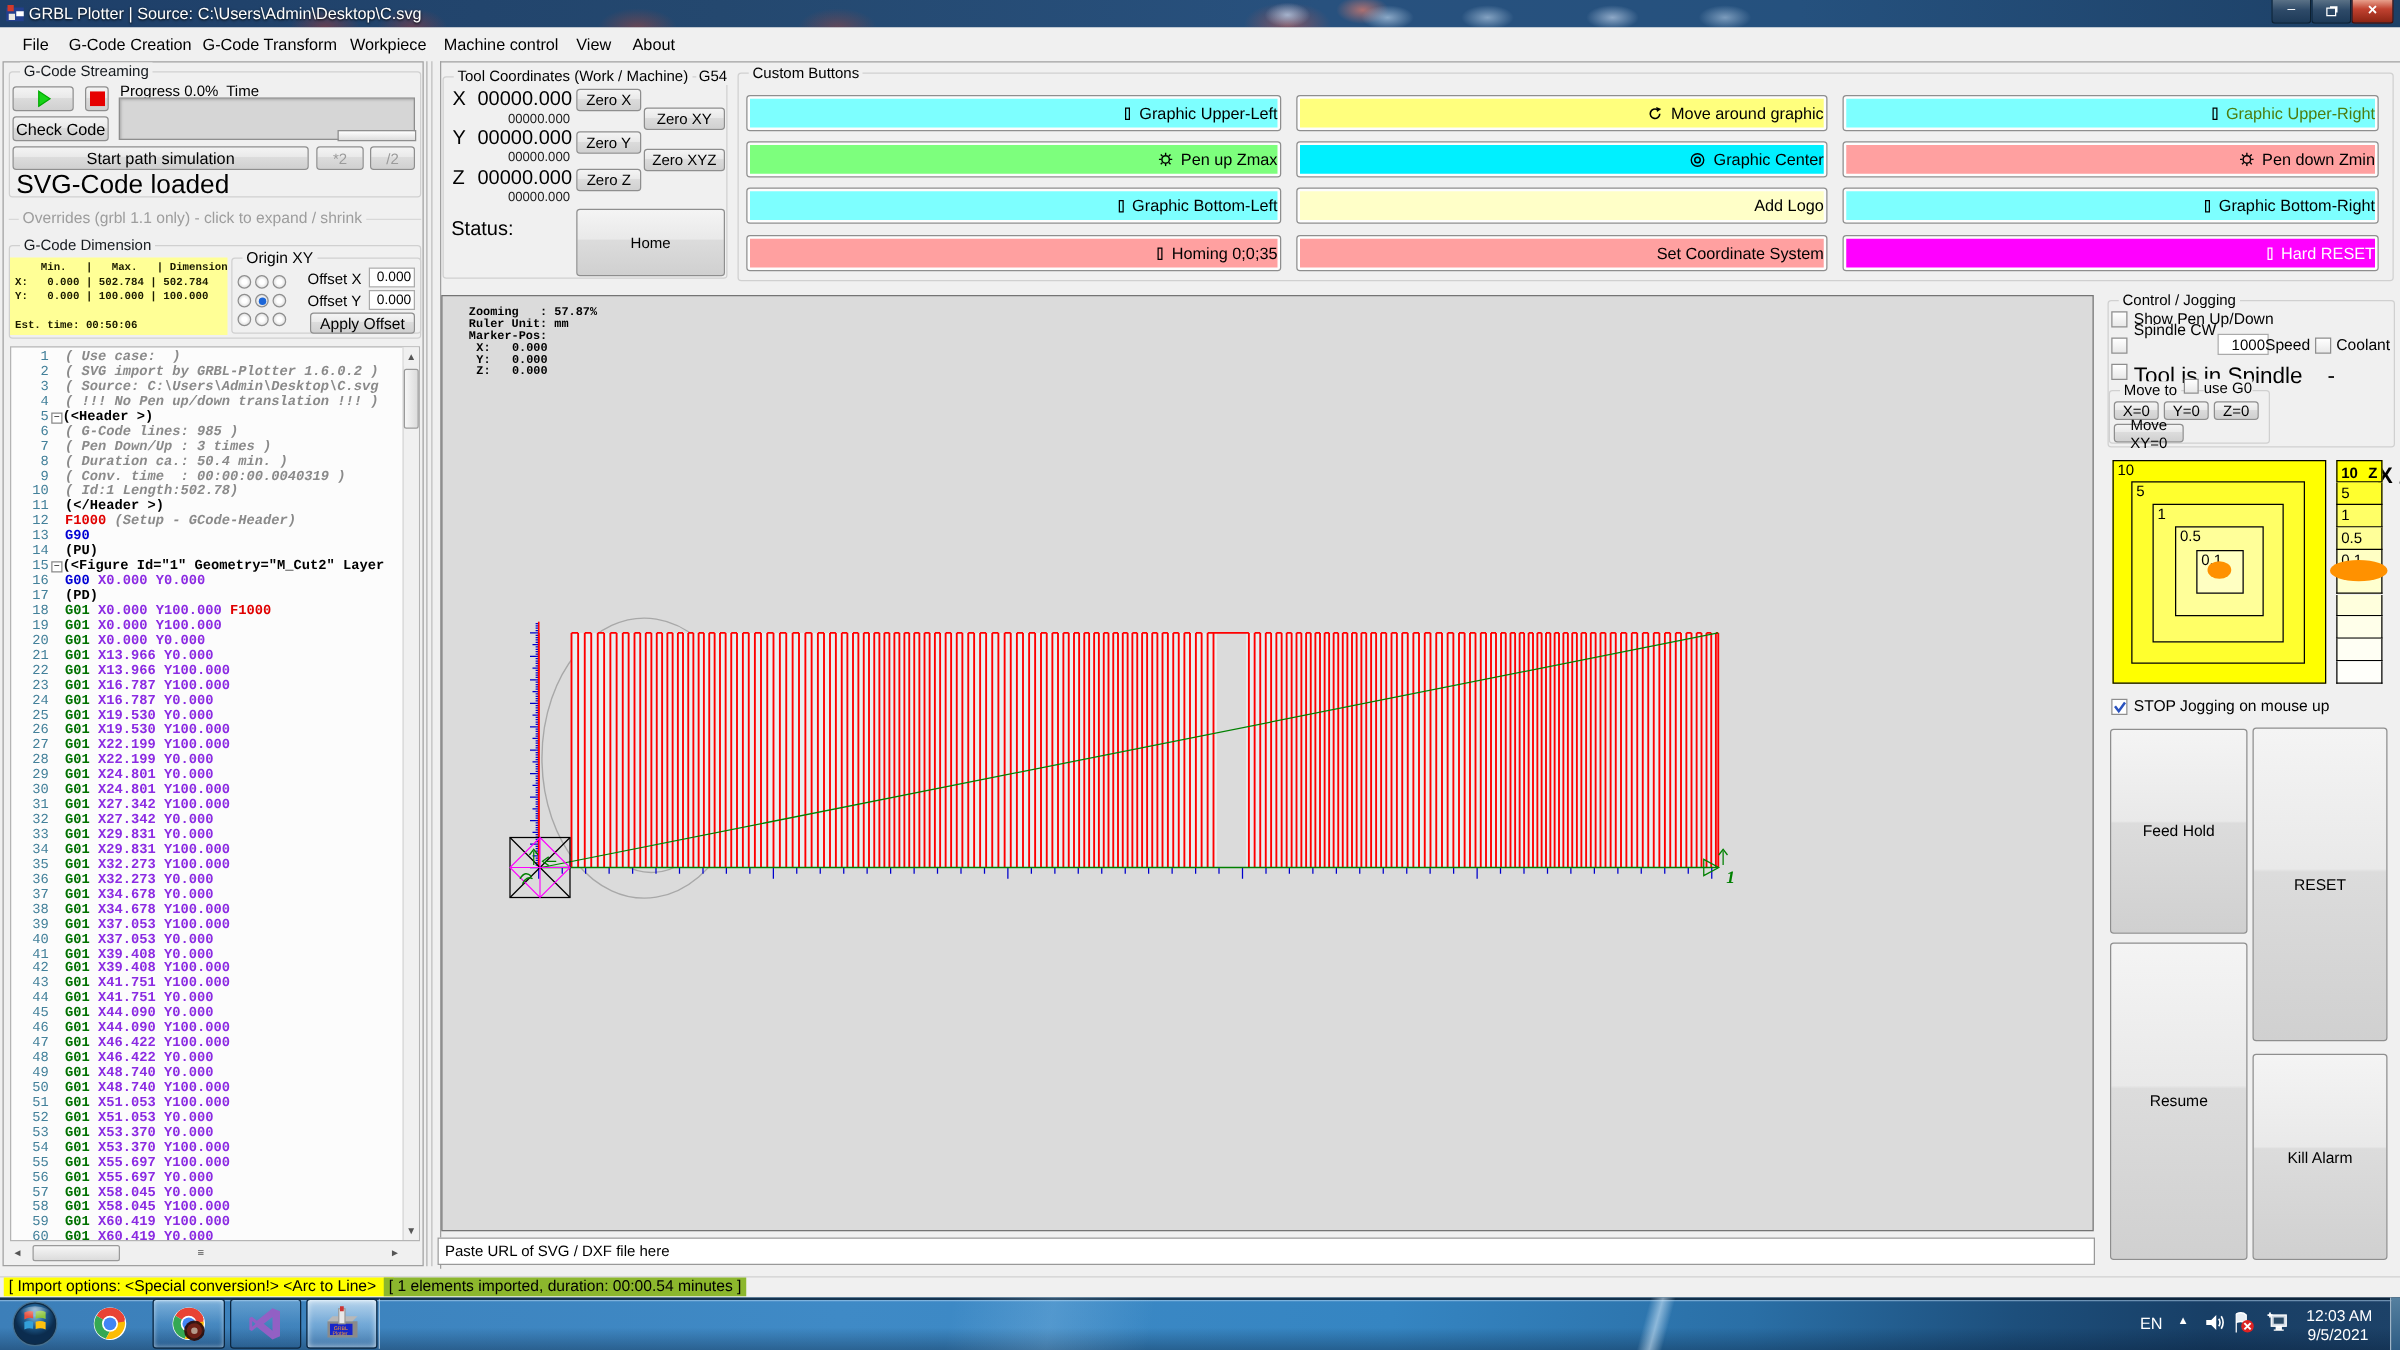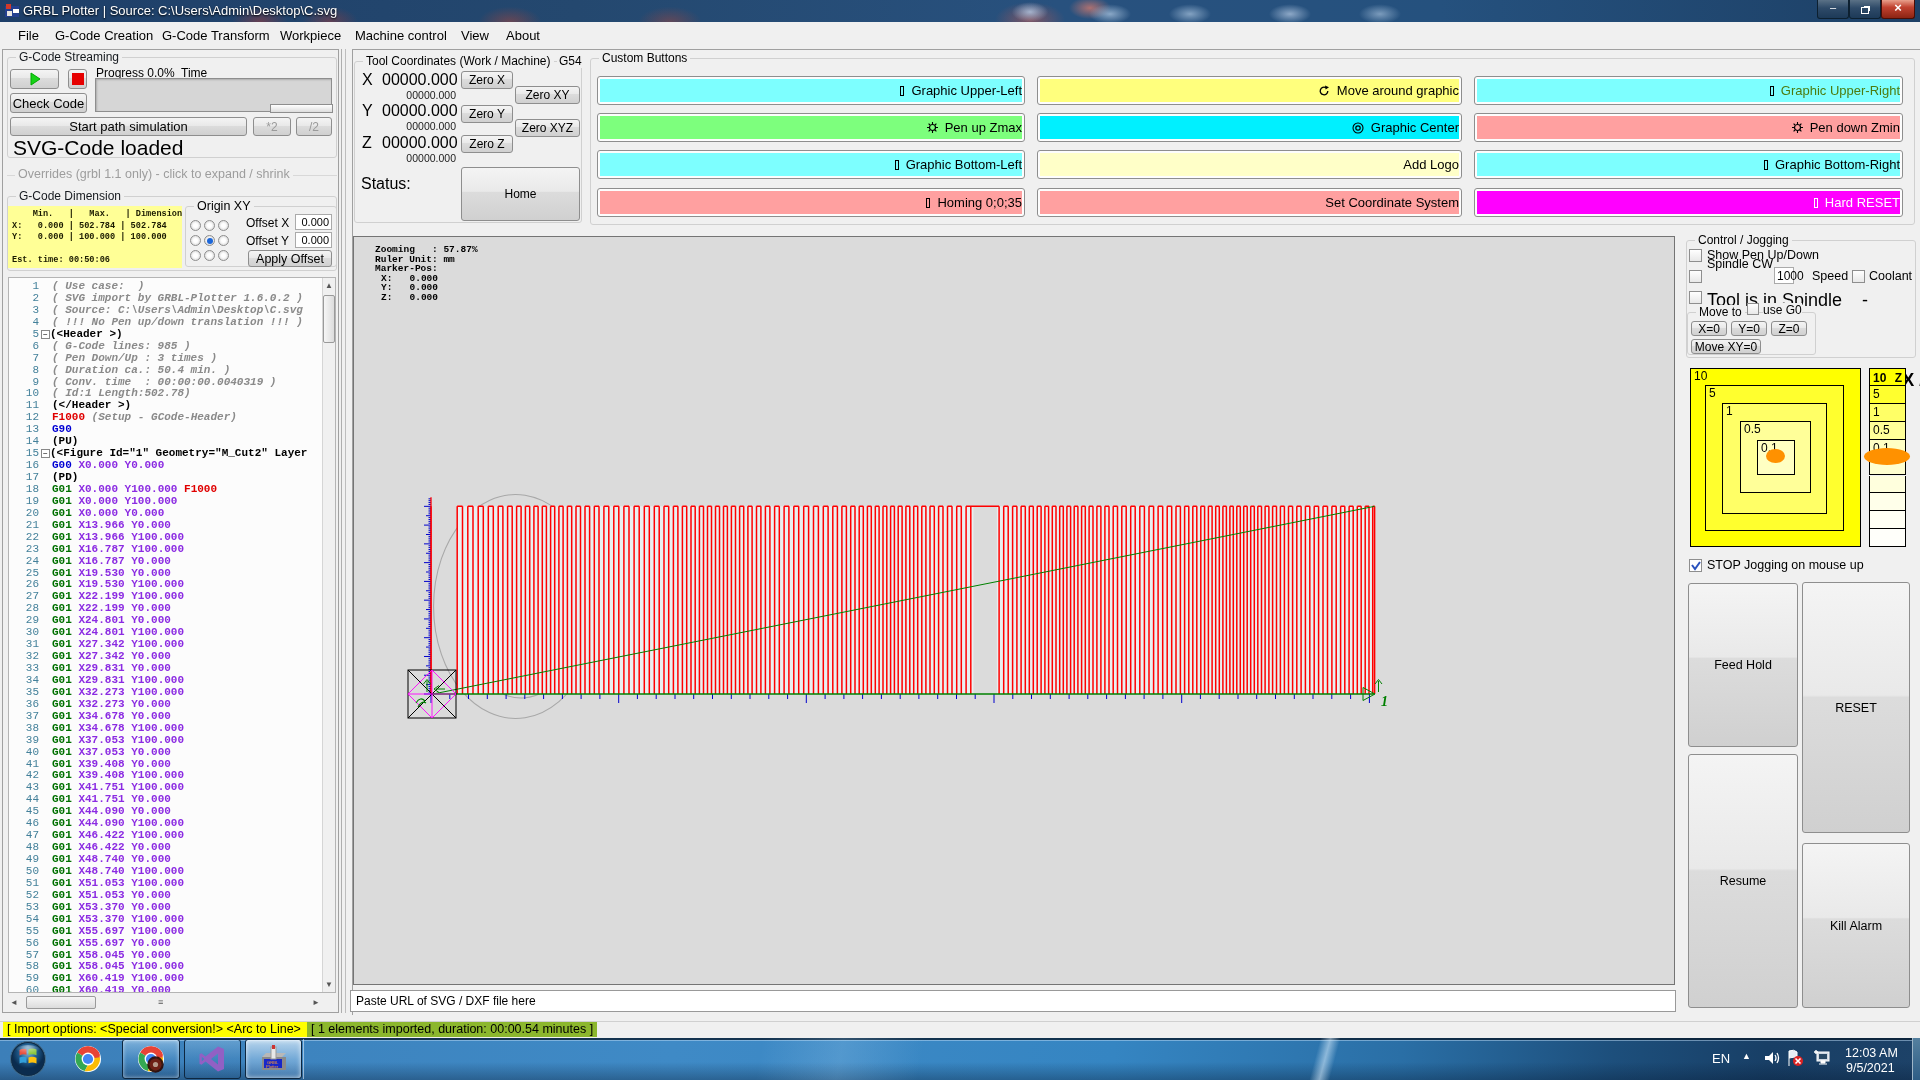--- a/index.html
+++ b/index.html
@@ -289,35 +289,35 @@
 </svg>
 </div>
 
 <div class="grp" style="left:1686px;top:240px;width:230px;height:118px">
     <span class="glab" style="color:#000">Control / Jogging</span>
   </div>
 <div class="chk" style="left:1689px;top:249px"></div>
 <span class="abs" style="left:1707px;top:248px;font-size:12.5px">Show Pen Up/Down</span>
 <div class="chk" style="left:1689px;top:270px"></div>
 <span class="abs" style="left:1707px;top:257px;font-size:12.5px">Spindle CW</span>
-<div class="abs" style="left:1774px;top:267px;width:20px;height:17px;border:1px solid #aaa;background:#fff;font-size:12px;text-align:right;padding:1px 2px">1000</div>
+<div class="abs" style="left:1774px;top:267px;width:41px;height:17px;border:1px solid #aaa;background:#fff;font-size:12px;text-align:right;padding:1px 2px">1000</div>
 <span class="abs" style="left:1812px;top:269px;font-size:12.5px">Speed</span>
 <div class="chk" style="left:1852px;top:270px"></div>
 <span class="abs" style="left:1869px;top:269px;font-size:12.5px">Coolant</span>
 <div class="chk" style="left:1689px;top:291px"></div>
 <span class="abs" style="left:1707px;top:290px;font-size:18px">Tool is in Spindle&nbsp;&nbsp;&nbsp;&nbsp;-</span>
 <div class="grp" style="left:1687px;top:312px;width:129px;height:43px">
     <span class="glab" style="color:#000">Move to</span>
   </div>
 <div class="chk" style="left:1747px;top:303px;width:12px;height:12px"></div>
 <span class="abs" style="left:1763px;top:303px;font-size:12px;background:#f0f0f0">use G0</span>
 <div class="btn" style="left:1691px;top:321px;width:36px;height:15px">X=0</div>
 <div class="btn" style="left:1731px;top:321px;width:36px;height:15px">Y=0</div>
 <div class="btn" style="left:1771px;top:321px;width:36px;height:15px">Z=0</div>
-<div class="btn" style="left:1691px;top:339px;width:70px;height:15px">Move XY=0</div>
+<div class="btn" style="left:1691px;top:339px;width:56px;height:15px">Move XY=0</div>
 <div style="position:absolute;left:1690px;top:368px;width:171px;height:179px;background:#ffff00;border:1px solid #000">
     <span style="position:absolute;left:3px;top:0px;font-size:12px">10</span>
   </div>
 <div style="position:absolute;left:1705px;top:385px;width:139px;height:146px;background:#ffff2e;border:1px solid #000">
     <span style="position:absolute;left:3px;top:0px;font-size:12px">5</span>
   </div>
 <div style="position:absolute;left:1722px;top:403px;width:105px;height:111px;background:#ffff66;border:1px solid #000">
     <span style="position:absolute;left:3px;top:0px;font-size:12px">1</span>
   </div>
 <div style="position:absolute;left:1740px;top:421px;width:71px;height:72px;background:#ffff99;border:1px solid #000">

